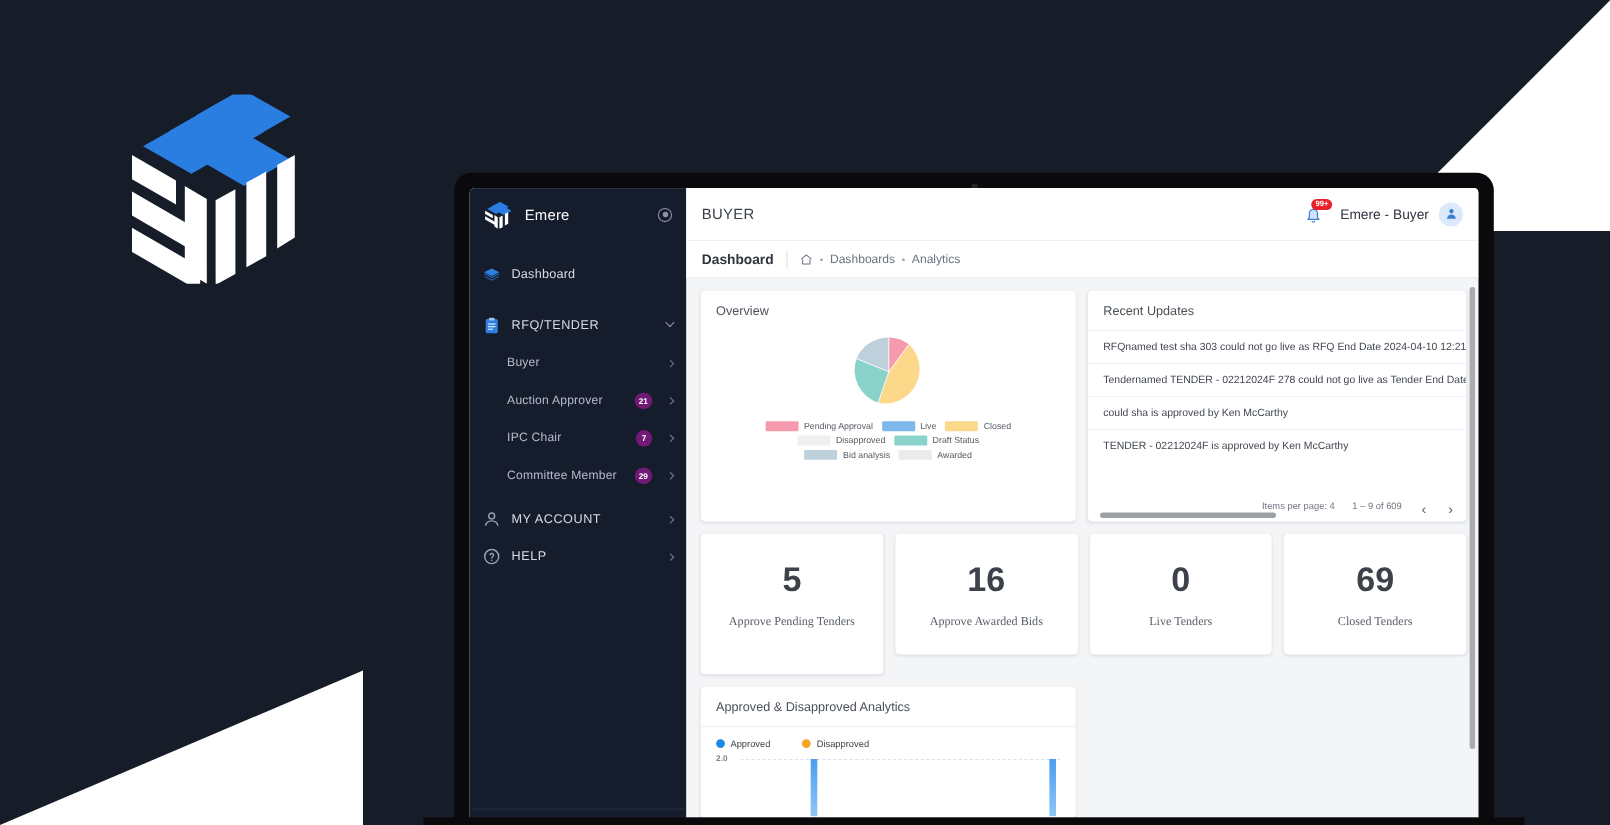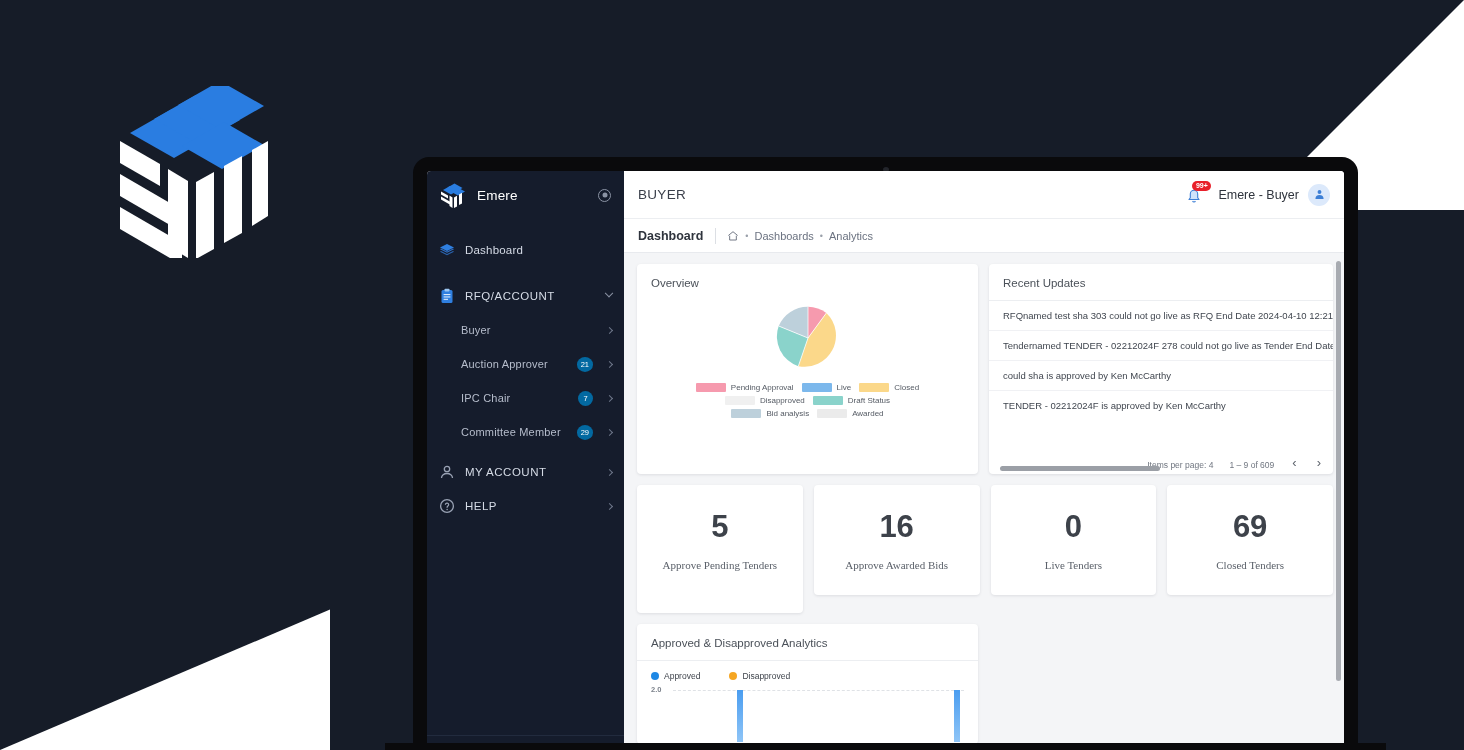--- a/index.html
+++ b/index.html
@@ -101,24 +101,24 @@
     padding: 0 12px; gap: 10px; cursor: pointer;
     font-size: 11.5px; color: #d5dbe6;
   }
   .sb-icon { width: 16px; height: 16px; flex: 0 0 16px; display: block; }
   .sb-label { flex: 1; letter-spacing: .2px; }
   .sb-label.caps { letter-spacing: .5px; }
   .sb-sub { padding-left: 34px; font-size: 11px; color: #b6bdcc; }
   .sb-badge {
     min-width: 15px; height: 15px; padding: 0 4px;
     border-radius: 50%;
-    background: #0369a1; color: #fff;
+    background: #701a75; color: #fff;
     font-size: 7.5px; display: flex;
     align-items: center; justify-content: center;
-    font-weight: normal;
+    font-weight: bold;
   }
   .chev-r {
     width: 5px; height: 5px;
     border-right: 1.2px solid #6e778a;
     border-top: 1.2px solid #6e778a;
     transform: rotate(45deg);
     margin-left: 4px;
   }
   .chev-d {
     width: 6px; height: 6px;
@@ -202,21 +202,21 @@
   
   .ru-card { flex: 1; height: 210px; display: flex; flex-direction: column; min-width: 0; overflow: hidden; position: relative; }
   .ru-list { flex: 1; }
   .ru-row {
     padding: 9px 14px; font-size: 9.5px; color: #40464f;
     border-bottom: 1px solid #f0f1f4;
     white-space: nowrap; overflow: hidden;
   }
   .ru-row:last-child { border-bottom: none; }
   .ru-pager {
-    display: flex; align-items: flex-end; justify-content: flex-end;
+    display: flex; align-items: flex-start; justify-content: flex-end;
     gap: 16px; padding: 6px 10px 4px 0;
     font-size: 8.5px; color: #707680;
   }
   .pg-btn { color: #5d636c; font-size: 13px; cursor: pointer; padding: 0 2px; }
   .ru-hscroll {
     position: absolute; left: 11px; bottom: 3px;
     width: 160px; height: 5px; border-radius: 3px; background: #9b9fa6;
   }
 
   
@@ -318,21 +318,21 @@
           <div class="sb-item" style="margin-top:12px">
             <span class="sb-icon">
               <svg viewBox="0 0 16 16" width="16" height="16">
                 <rect x="2.5" y="2" width="11" height="13" rx="1.5" fill="#2f7fe0"></rect>
                 <rect x="5.5" y="0.8" width="5" height="2.6" rx="0.8" fill="#9cc6f2"></rect>
                 <rect x="4.6" y="6" width="6.8" height="1.1" fill="#d9e9fb"></rect>
                 <rect x="4.6" y="8.4" width="6.8" height="1.1" fill="#d9e9fb"></rect>
                 <rect x="4.6" y="10.8" width="4.4" height="1.1" fill="#d9e9fb"></rect>
               </svg>
             </span>
-            <span class="sb-label caps">RFQ/ACCOUNT</span>
+            <span class="sb-label caps">RFQ/TENDER</span>
             <span class="chev-d"></span>
           </div>
 
           <div class="sb-item sb-sub">
             <span class="sb-label">Buyer</span>
             <span class="chev-r"></span>
           </div>
 
           <div class="sb-item sb-sub">
             <span class="sb-label">Auction Approver</span>

